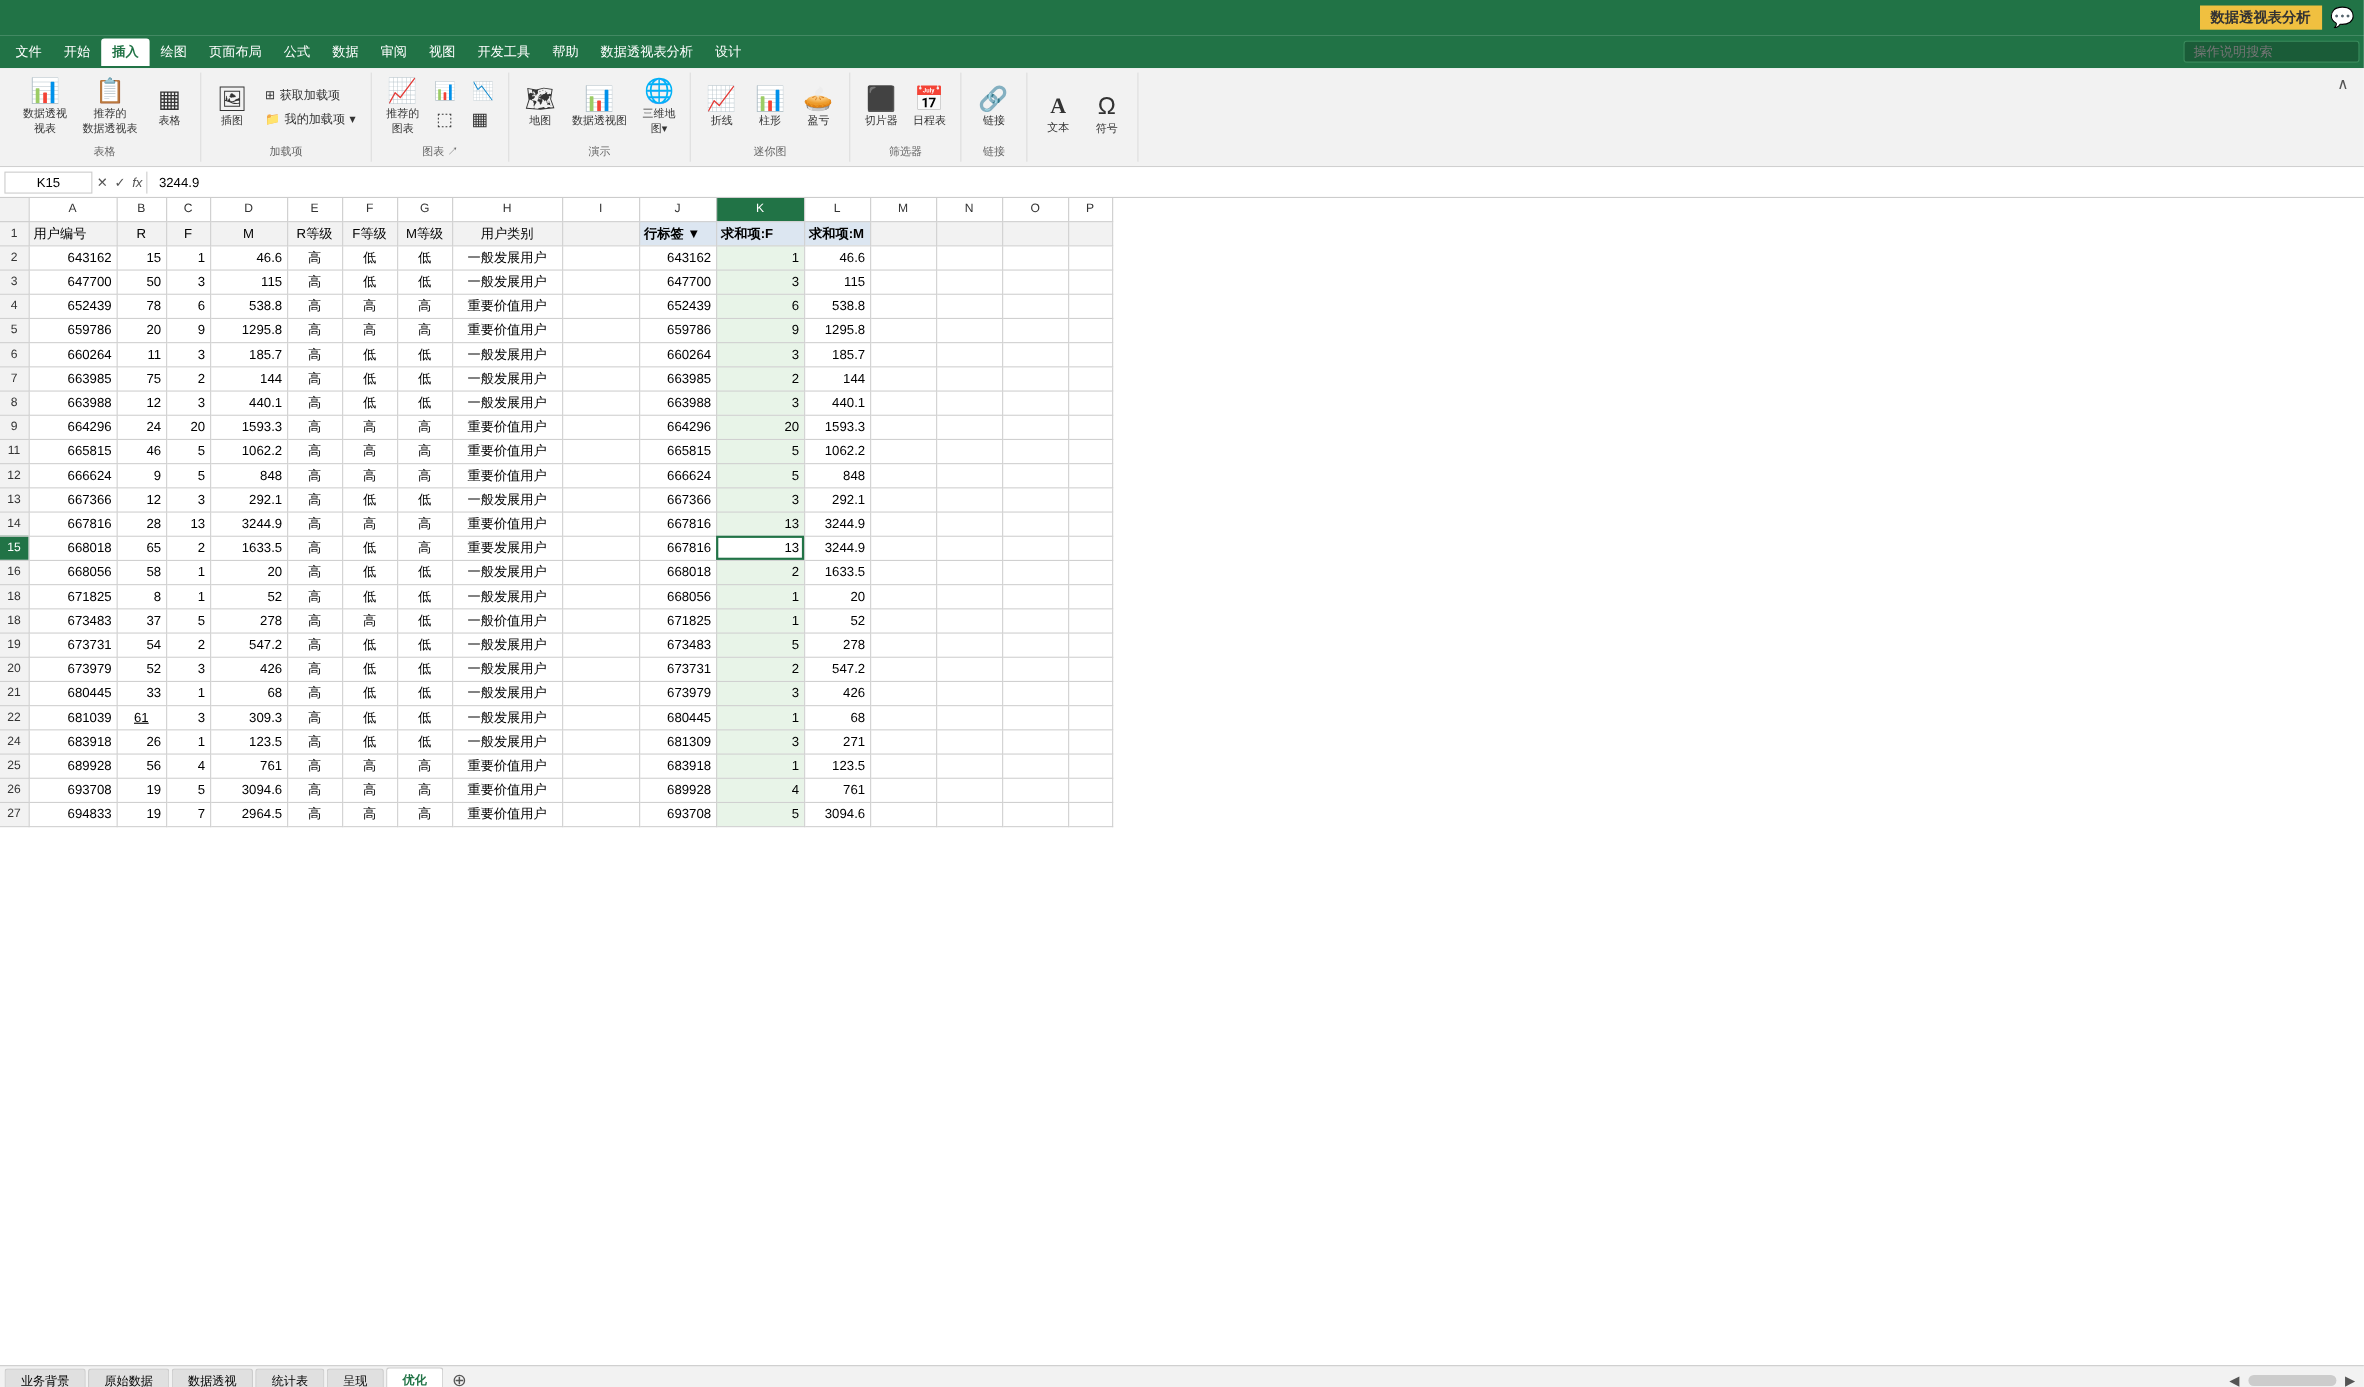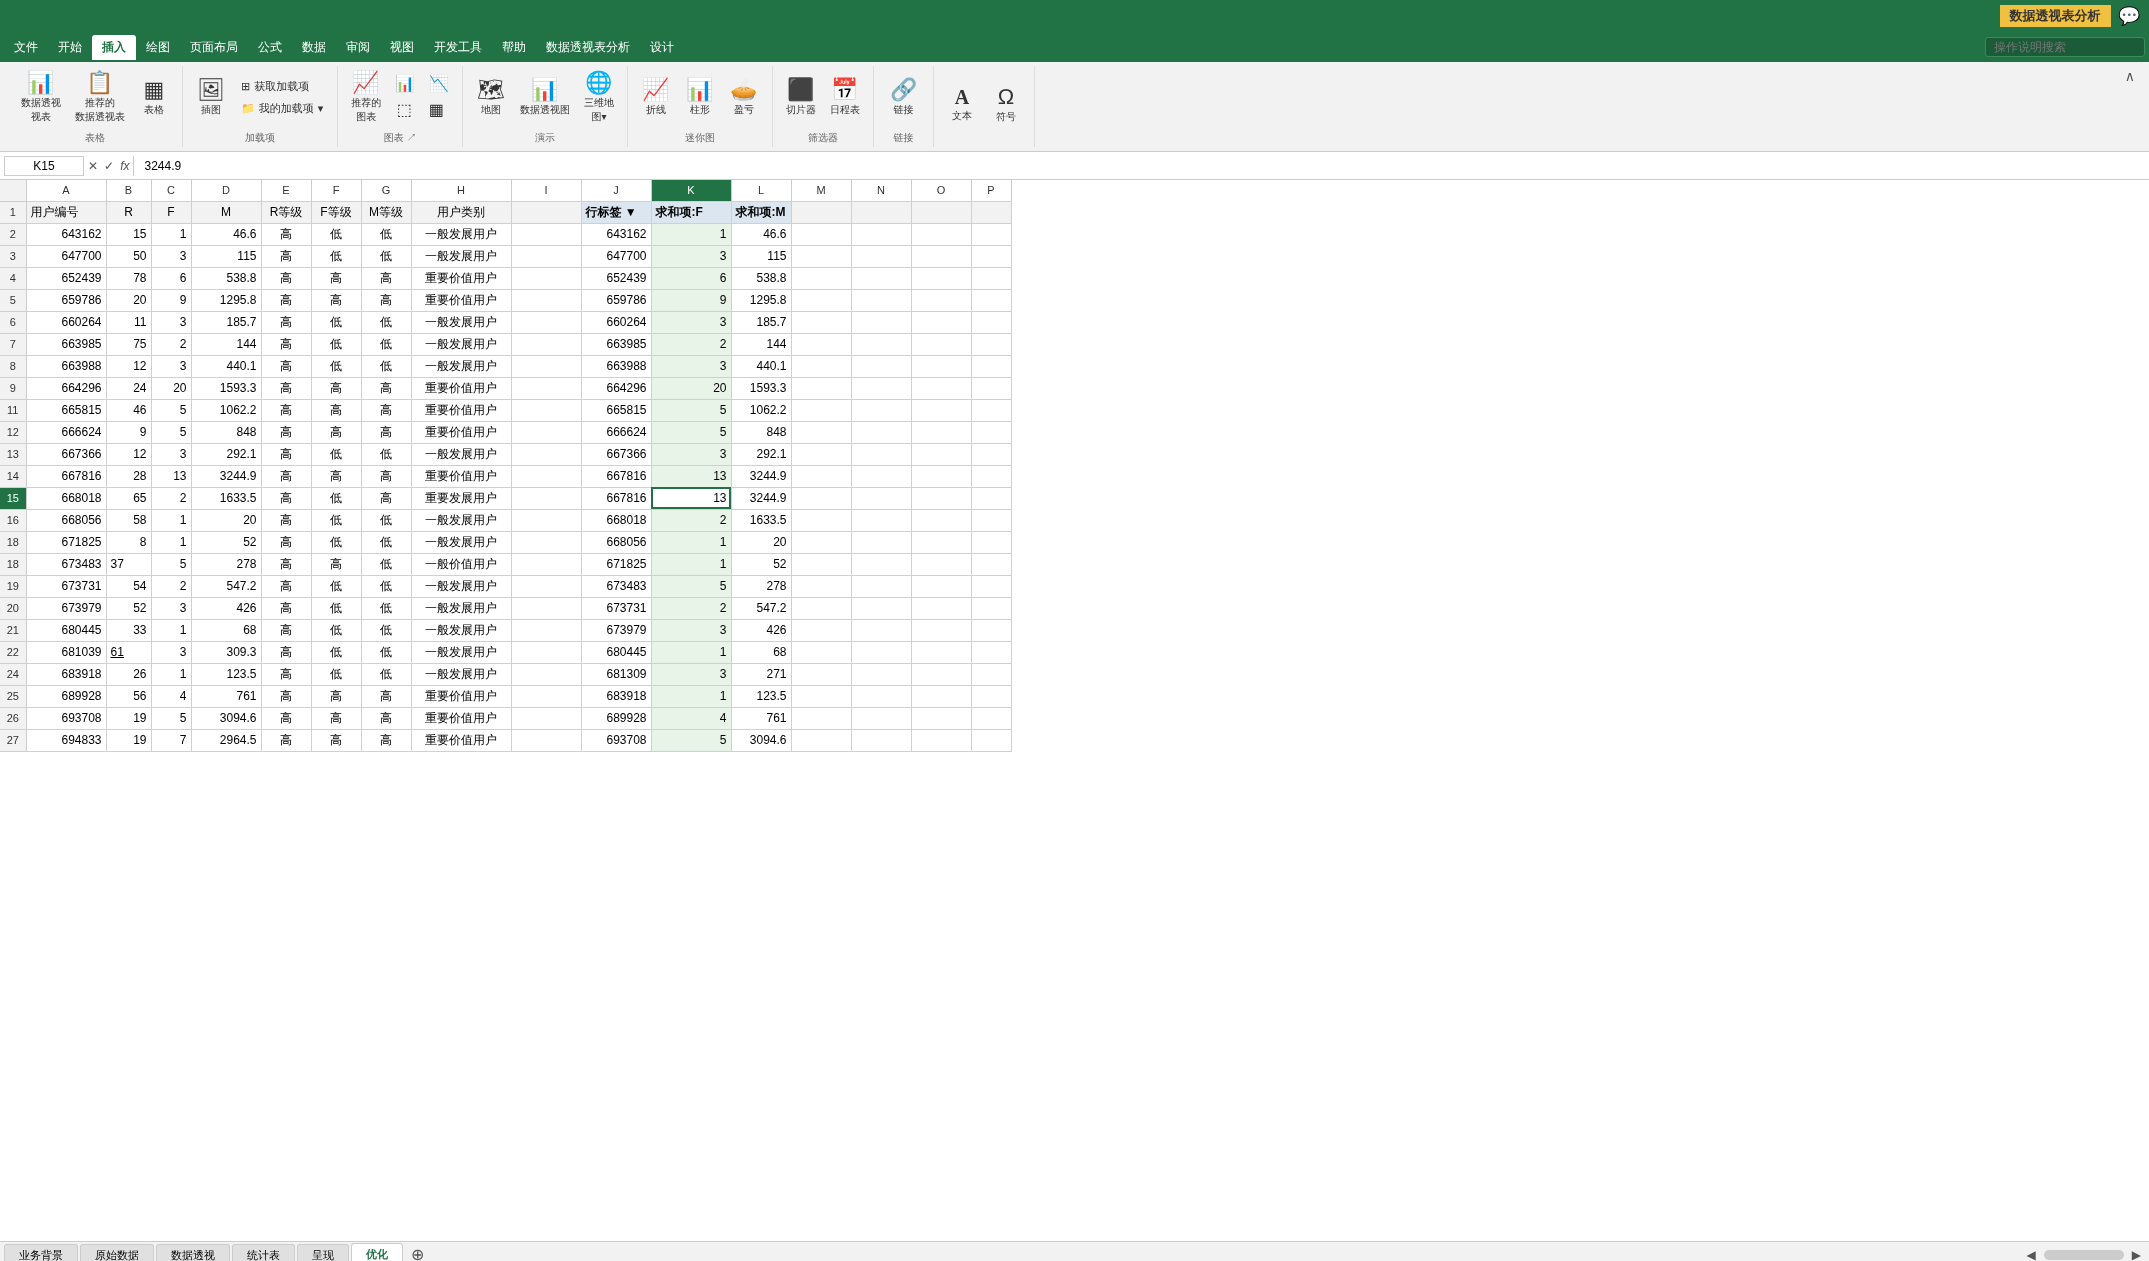--- a/index.html
+++ b/index.html
@@ -776,21 +776,21 @@
             <td class="w-col-k" style="background: rgb(232, 244, 232); text-align: right;">1</td>
             <td class="w-col-l" style="background: rgb(255, 255, 255); text-align: right;">20</td>
             <td class="w-col-m"></td>
             <td class="w-col-n"></td>
             <td class="w-col-o"></td>
             <td class="w-col-p"></td>
           </tr>
           <tr>
             <td class="row-num w-col-rn">18</td>
             <td class="w-col-a" style="text-align: right;">673483</td>
-            <td class="w-col-b" style="text-align: left;">37</td>
+            <td class="w-col-b" style="text-align: right;">37</td>
             <td class="w-col-c" style="text-align: right;">5</td>
             <td class="w-col-d" style="text-align: right;">278</td>
             <td class="w-col-e" style="text-align: center;">高</td>
             <td class="w-col-f" style="text-align: center;">高</td>
             <td class="w-col-g" style="text-align: center;">低</td>
             <td class="w-col-h" style="text-align: center;">一般价值用户</td>
             <td class="w-col-i"></td>
             <td class="w-col-j" style="background: rgb(255, 255, 255); text-align: right;">671825</td>
             <td class="w-col-k" style="background: rgb(232, 244, 232); text-align: right;">1</td>
             <td class="w-col-l" style="background: rgb(255, 255, 255); text-align: right;">52</td>
@@ -852,21 +852,21 @@
             <td class="w-col-k" style="background: rgb(232, 244, 232); text-align: right;">3</td>
             <td class="w-col-l" style="background: rgb(255, 255, 255); text-align: right;">426</td>
             <td class="w-col-m"></td>
             <td class="w-col-n"></td>
             <td class="w-col-o"></td>
             <td class="w-col-p"></td>
           </tr>
           <tr>
             <td class="row-num w-col-rn">22</td>
             <td class="w-col-a" style="text-align: right;">681039</td>
-            <td class="w-col-b" style="text-align: left; text-decoration: underline;">61</td>
+            <td class="w-col-b" style="text-align: center; text-decoration: underline;">61</td>
             <td class="w-col-c" style="text-align: right;">3</td>
             <td class="w-col-d" style="text-align: right;">309.3</td>
             <td class="w-col-e" style="text-align: center;">高</td>
             <td class="w-col-f" style="text-align: center;">低</td>
             <td class="w-col-g" style="text-align: center;">低</td>
             <td class="w-col-h" style="text-align: center;">一般发展用户</td>
             <td class="w-col-i"></td>
             <td class="w-col-j" style="background: rgb(255, 255, 255); text-align: right;">680445</td>
             <td class="w-col-k" style="background: rgb(232, 244, 232); text-align: right;">1</td>
             <td class="w-col-l" style="background: rgb(255, 255, 255); text-align: right;">68</td>

